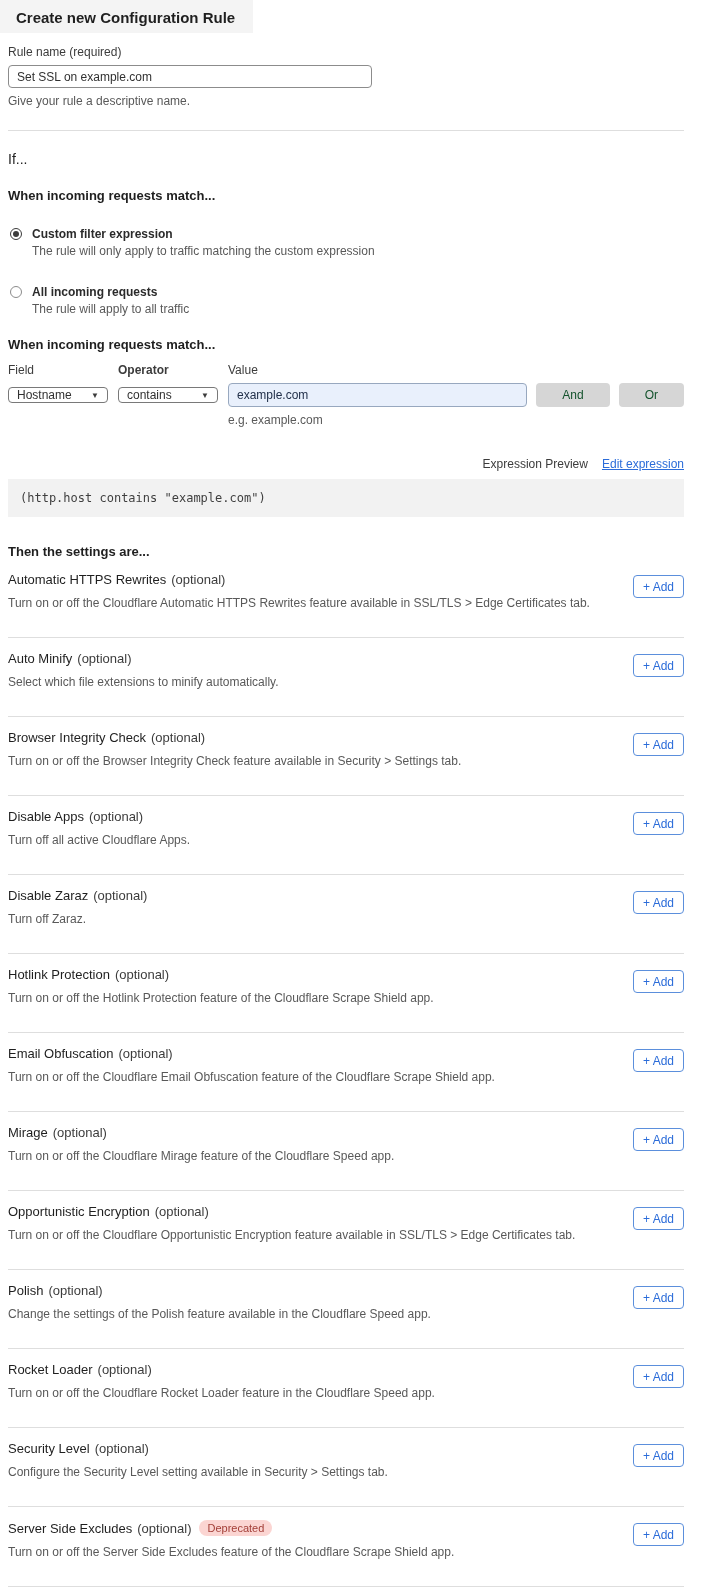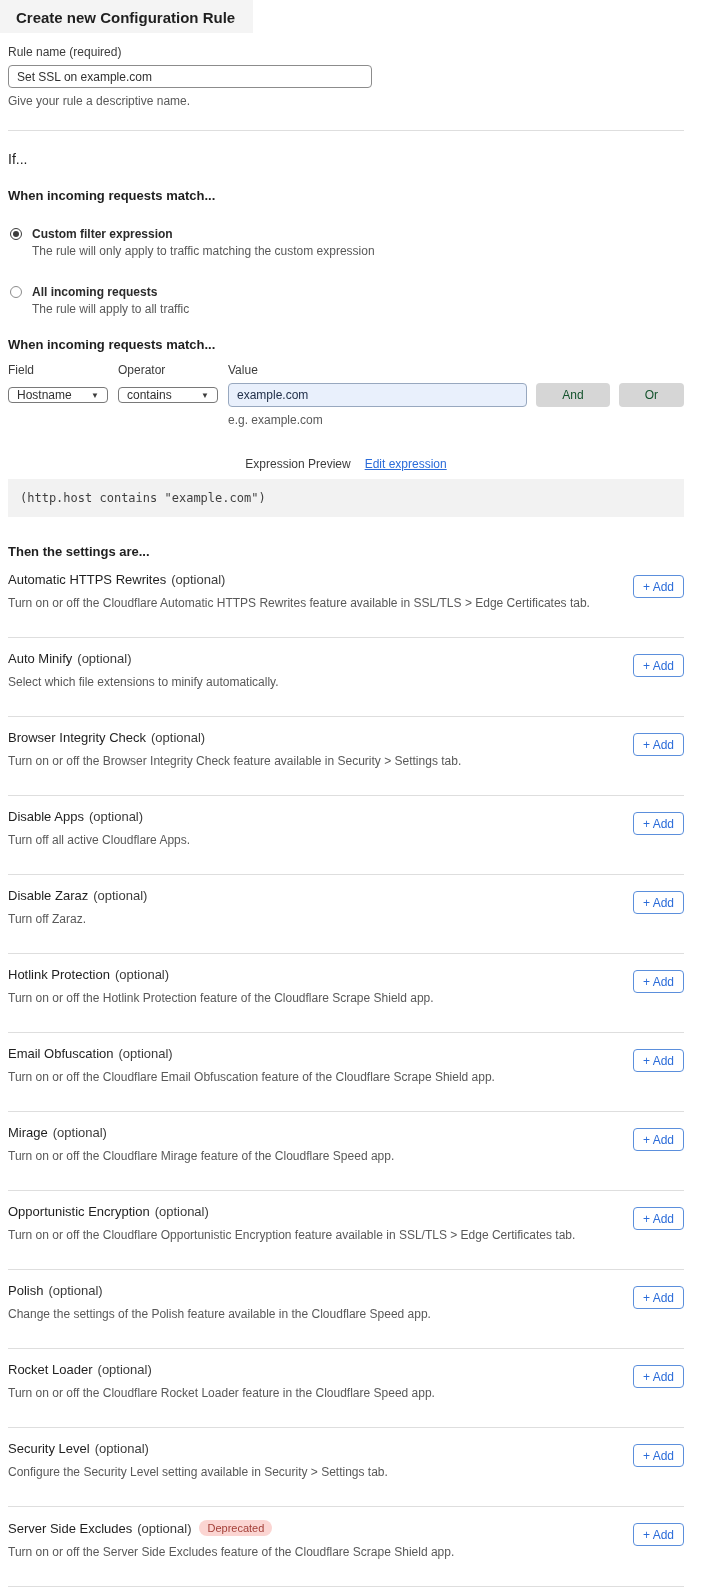--- a/index.html
+++ b/index.html
@@ -41,21 +41,21 @@
     display: flex; align-items: center; justify-content: center; background: #fff;
   }
   .radio-circle.selected { border-color: #3c3c3c; }
   .radio-circle.selected::after { content: ""; width: 6px; height: 6px; border-radius: 50%; background: #3c3c3c; }
   .radio-label { font-weight: bold; color: #2b2b2b; }
   .radio-desc { margin-top: 3px; color: #595959; font-weight: normal; }
 
   
   .filter-labels { display: flex; margin-top: 11px; color: #3c3c3c; }
   .fl-field { width: 110px; }
-  .fl-operator { width: 110px; }
+  .fl-operator { width: 110px; font-weight: bold; }
   .filter-row { display: flex; margin-top: 6px; align-items: center; }
   .select-box {
     height: 16px; border: 1px solid #797979; border-radius: 4px; background: #fff;
     display: flex; align-items: center; justify-content: space-between;
     padding: 0 8px; cursor: pointer; color: #313131;
   }
   .select-field { width: 100px; margin-right: 10px; }
   .select-operator { width: 100px; margin-right: 10px; }
   .chevron { font-size: 8px; color: #3c3c3c; margin-left: 6px; }
   .value-input {
@@ -63,21 +63,21 @@
     background: #e9f0fc; padding: 0 8px; font-family: inherit; font-size: 12px; color: #22304a;
     min-width: 0;
   }
   .andor-btn {
     height: 24px; margin-left: 9px; padding: 0 26px; border: none; border-radius: 4px;
     background: #d6d6d6; color: #14532d; font-family: inherit; font-size: 12px; cursor: pointer;
   }
   .value-hint { margin-top: 6px; margin-left: 220px; color: #595959; }
 
   
-  .expr-row { display: flex; justify-content: center; align-items: flex-end; margin-top: 30px; gap: 14px; }
+  .expr-row { display: flex; justify-content: flex-end; align-items: flex-end; margin-top: 30px; gap: 14px; }
   .expr-label { color: #3c3c3c; }
   .expr-edit-link { color: #2b6cd9; text-decoration: underline; cursor: pointer; }
   .expr-code {
     margin-top: 8px; background: #f2f2f2; padding: 12px;
     font-family: "DejaVu Sans Mono", "Liberation Mono", monospace;
     font-size: 12px; color: #3f3f3f; white-space: pre;
   }
 
   h3.then-heading { margin-top: 27px; font-size: 13px; font-weight: bold; color: #1f1f1f; }
 

